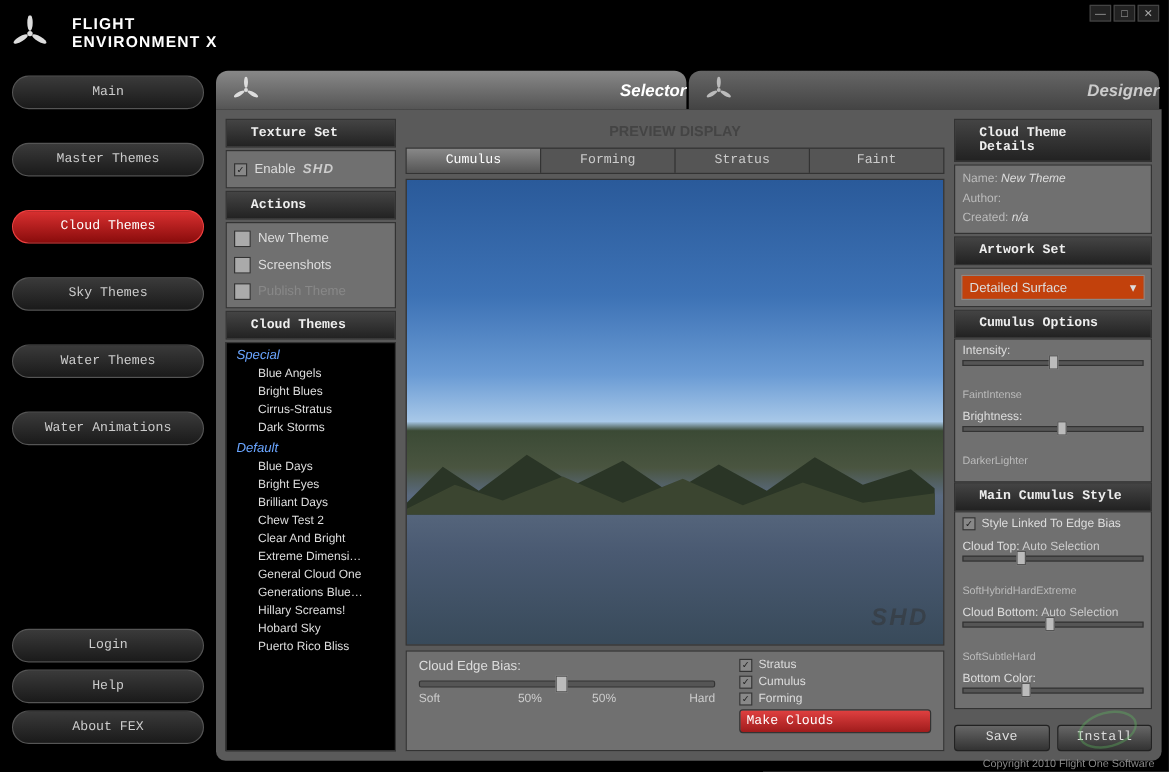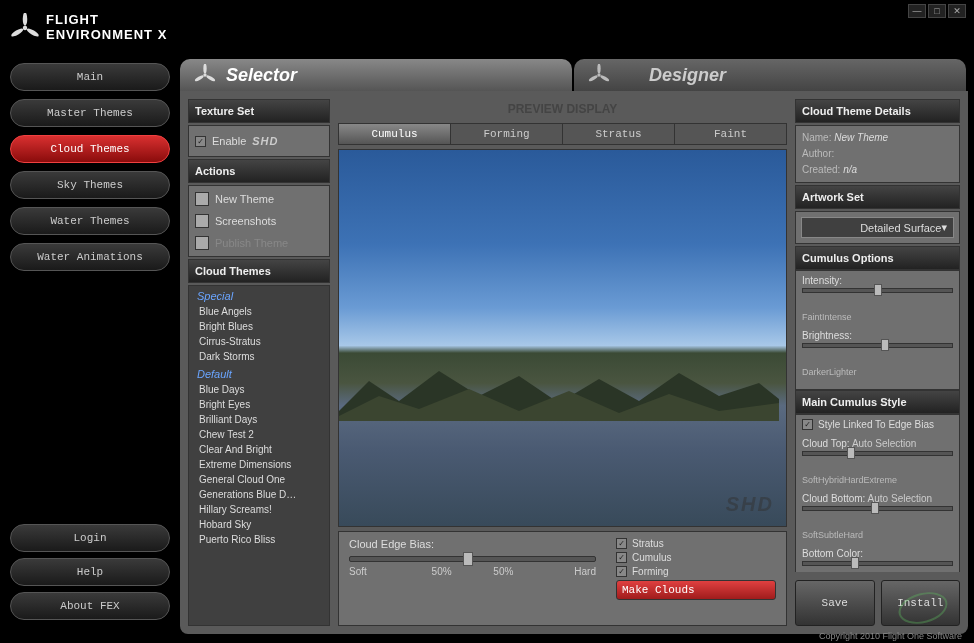--- a/index.html
+++ b/index.html
@@ -1,65 +1,65 @@
 <!DOCTYPE html>
 <html><head>
 <meta charset="utf-8">
 <style>
 * { margin: 0; padding: 0; box-sizing: border-box; font-family: Arial, sans-serif; }
 body { background: #000; width: 974px; height: 643px; overflow: hidden; position: relative; }
 
 .titlebar { height: 55px; display: flex; align-items: center; padding: 0 10px; position: relative; }
-.logo { display: flex; align-items: center; gap: 6px; }
+.logo { display: flex; align-items: center; gap: 20px; }
 .logo-icon { width: 30px; height: 30px; }
 .logo-text { color: #fff; font-size: 13px; font-weight: bold; letter-spacing: 1px; line-height: 1.1; }
 .win-controls { position: absolute; right: 8px; top: 4px; display: flex; gap: 2px; }
 .win-btn { width: 18px; height: 14px; background: #222; border: 1px solid #444; color: #aaa; font-size: 9px; display: flex; align-items: center; justify-content: center; cursor: pointer; }
 
 .main-container { display: flex; height: 573px; }
 
 .sidebar { width: 180px; padding: 8px 10px; display: flex; flex-direction: column; }
-.nav-group-top { display: flex; flex-direction: column; gap: 8px; }
+.nav-group-top { display: flex; flex-direction: column; gap: 28px; }
 .nav-group-bottom { display: flex; flex-direction: column; gap: 6px; margin-top: auto; }
 .nav-btn {
   height: 28px; border-radius: 14px; background: linear-gradient(to bottom, #3a3a3a, #1a1a1a);
   border: 1px solid #555; color: #ccc; font-size: 11px; display: flex; align-items: center;
   justify-content: center; cursor: pointer; font-family: "Courier New", monospace;
 }
 .nav-btn.active { background: linear-gradient(to bottom, #d93030, #8a0c0c); border-color: #f04040; color: #fff; }
 
 .content { flex: 1; padding: 4px 6px 0 0; }
 .tabs-header { height: 32px; display: flex; }
 .main-tab {
   flex: 1; background: linear-gradient(to bottom, #888, #555); border-radius: 10px 10px 0 0;
   margin-right: 2px; display: flex; align-items: center; padding-left: 14px; gap: 10px;
-  color: #fff; font-weight: bold; font-style: italic; font-size: 18px; cursor: pointer;
+  color: #fff; font-weight: bold; font-style: italic; font-size: 14px; cursor: pointer; justify-content: space-between;
 }
 .main-tab.inactive { background: linear-gradient(to bottom, #666, #444); color: #ccc; gap: 39px; }
 .tab-icon { width: 22px; height: 22px; }
 
 .panel-area { background: #5a5a5a; border-radius: 0 0 8px 8px; padding: 8px; height: 543px; display: flex; gap: 8px; }
 
 .col-left { width: 142px; display: flex; flex-direction: column; gap: 2px; }
 .section-header {
   background: linear-gradient(to bottom, #444, #222); color: #eee; font-size: 11px; font-weight: bold;
-  padding: 5px 6px; border: 1px solid #333;
+  padding: 5px 20px; border: 1px solid #333; font-family: Liberation Mono, monospace;
 }
 .section-body { background: #707070; border: 1px solid #333; padding: 4px 6px; color: #ddd; font-size: 11px; }
 .texture-enable { display: flex; align-items: center; gap: 6px; height: 22px; }
 .action-item { display: flex; align-items: center; gap: 6px; padding: 4px 2px; cursor: pointer; }
 .action-item.disabled { color: #888; }
 .action-icon { width: 14px; height: 14px; background: #aaa; border: 1px solid #333; display:inline-block; }
 
-.themes-list { flex: 1; background: #404040; border: 1px solid #333; overflow-y: auto; position: relative; }
+.themes-list { flex: 1; background: #000000; border: 1px solid #333; overflow-y: auto; position: relative; }
 .themes-list::-webkit-scrollbar { width: 14px; }
 .themes-list::-webkit-scrollbar-track { background: #aaa; }
 .themes-list::-webkit-scrollbar-thumb { background: #666; border: 1px solid #444; }
 .list-heading { color: #6aa5ff; font-style: italic; font-size: 11px; padding: 4px 8px 2px; }
-.list-item { color: #ddd; font-size: 10px; padding: 2px 10px; cursor: pointer; white-space: nowrap; overflow: hidden; text-overflow: ellipsis; }
+.list-item { color: #ddd; font-size: 10px; padding: 2px 26px; cursor: pointer; white-space: nowrap; overflow: hidden; text-overflow: ellipsis; }
 
 .col-middle { flex: 1; display: flex; flex-direction: column; gap: 4px; }
 .preview-title { text-align: center; color: #444; font-size: 12px; font-weight: bold; padding: 3px 0; }
 .cloud-tabs { display: flex; background: #555; border: 1px solid #333; height: 22px; }
 .cloud-tab {
   flex: 1; color: #ccc; font-size: 11px; display: flex; align-items: center; justify-content: center;
   border-right: 1px solid #333; cursor: pointer; font-family: "Courier New", monospace;
 }
 .cloud-tab.active { background: linear-gradient(to bottom, #888, #555); color: #fff; }
 .cloud-tab:last-child { border-right: none; }
@@ -68,21 +68,21 @@
   flex: 1; position: relative; overflow: hidden; border: 1px solid #333;
   background: linear-gradient(to bottom,
     #2a5a9a 0%, #3d72b5 25%, #6a9bd4 42%, #a8c8e8 52%,
     #3b4a35 54%, #4a5540 62%, #5a6a80 68%, #4a5a72 80%, #384a5a 100%);
 }
 .mountain-range {
   position: absolute; bottom: 28%; left: 0; right: 0; height: 60px;
 }
 .shd-watermark { position: absolute; right: 12px; bottom: 10px; color: rgba(50,50,50,0.5); font-size: 20px; font-weight: bold; font-style: italic; letter-spacing: 2px; }
 
-.bottom-controls { height: 95px; background: #707070; border: 1px solid #333; padding: 6px 10px; display: flex; gap: 20px; }
+.bottom-controls { height: 84px; background: #707070; border: 1px solid #333; padding: 6px 10px; display: flex; gap: 20px; }
 .bias-section { flex: 1; }
 .bias-label { color: #ddd; font-size: 11px; margin-bottom: 6px; }
 .slider-track { position: relative; height: 6px; background: #555; border: 1px solid #333; border-radius: 2px; }
 .slider-thumb { position: absolute; width: 10px; height: 14px; background: #bbb; border: 1px solid #555; top: -5px; transform: translateX(-50%); }
 .slider-labels { display: flex; justify-content: space-between; font-size: 10px; color: #ccc; margin-top: 4px; }
 .slider-labels.four span { flex: 1; text-align: center; }
 .slider-labels.four span:first-child { text-align: left; }
 .slider-labels.four span:last-child { text-align: right; }
 
 .make-section { width: 160px; display: flex; flex-direction: column; gap: 3px; }
@@ -90,41 +90,41 @@
 .chk { width: 11px; height: 11px; background: #888; border: 1px solid #333; display: flex; align-items: center; justify-content: center; font-size: 8px; color: #222; }
 .make-btn {
   background: linear-gradient(to bottom, #e04040, #a01c1c); border: 1px solid #333; color: #fff;
   font-size: 11px; padding: 3px 5px; border-radius: 3px; cursor: pointer; font-family: "Courier New", monospace; text-align:left;
 }
 
 .col-right { width: 165px; display: flex; flex-direction: column; gap: 2px; }
 .details-body { font-size: 10px; color: #bbb; line-height: 1.6; }
 .details-body .val { color: #ddd; font-style: italic; }
 .dropdown {
-  width: 100%; background: #404040; border: 1px solid #888; color: #ddd; font-size: 11px;
-  padding: 3px 6px; display: flex; justify-content: flex-end; align-items: center; cursor: pointer;
+  width: 100%; background: #c2410c; border: 1px solid #888; color: #ddd; font-size: 11px;
+  padding: 3px 6px; display: flex; justify-content: space-between; align-items: center; cursor: pointer;
   font-family: "Courier New", monospace;
 }
 .opt-label { color: #ddd; font-size: 10px; margin-bottom: 2px; display:block; }
 .opt-group { margin-bottom: 8px; }
 .opt-slider { position: relative; height: 5px; background: #555; border: 1px solid #333; }
 .opt-thumb { position: absolute; width: 8px; height: 12px; background: #bbb; border: 1px solid #555; top: -5px; transform: translateX(-50%); }
 .opt-scale { display: flex; justify-content: flex-start; font-size: 9px; color: #bbb; margin-top: 19px; }
 .opt-scale.four span{ font-size: 9px;}
 
 .right-scroll { flex: 1; overflow-y: auto; }
 .right-scroll::-webkit-scrollbar { width: 12px; }
 .right-scroll::-webkit-scrollbar-track { background: #888; }
 .right-scroll::-webkit-scrollbar-thumb { background: #555; }
 
 .inline-v { color: #ccc; font-size: 10px; }
 .footer-btns { display: flex; gap: 6px; padding-top: 6px; }
 .footer-btn {
   flex: 1; background: linear-gradient(to bottom, #666, #333); border: 1px solid #222;
-  color: #ddd; font-size: 11px; padding: 16px 0; border-radius: 3px; cursor: pointer; text-align:center;
+  color: #ddd; font-size: 11px; padding: 4px 0; border-radius: 3px; cursor: pointer; text-align:center;
   font-family: "Courier New", monospace;
 }
 
 .copyright { position: absolute; bottom: 2px; right: 12px; color: #888; font-size: 9px; }
 .watermark-brand { position: absolute; right: 26px; bottom: 20px; opacity: 0.35; pointer-events: none; }
 .watermark-brand .ring { width: 50px; height: 30px; border: 2px solid #5fc060; border-radius: 50%; transform: rotate(-15deg); }
 </style>
 </head>
 <body>
 

